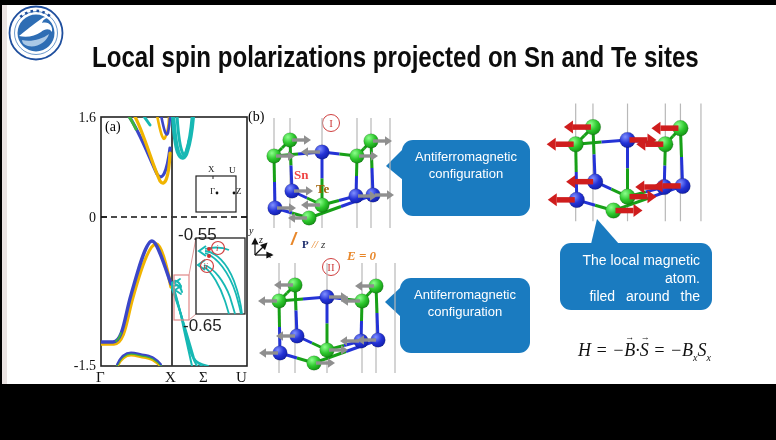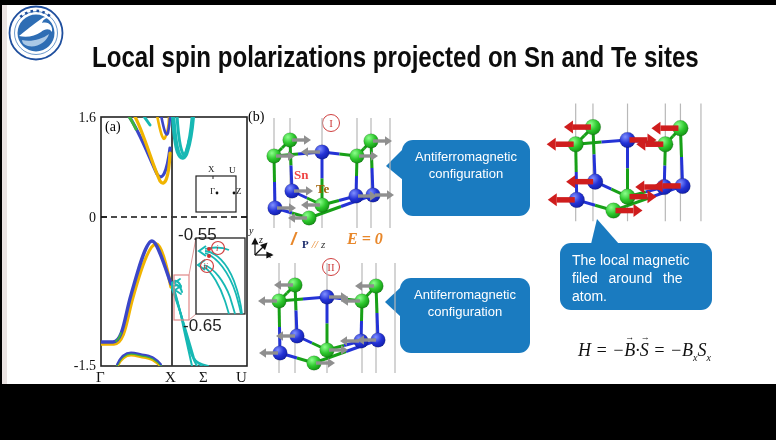--- a/index.html
+++ b/index.html
@@ -14,21 +14,21 @@
   .tick{font-family:"Liberation Serif",serif;font-size:14px;color:#111;}
   .yt{width:30px;text-align:right;}
   .xtick{font-family:"Liberation Serif",serif;font-size:15px;color:#111;}
   .bzl{font-family:"Liberation Serif",serif;font-size:9px;color:#111;}
   .insl{font-size:17px;color:#222;}
   .redcirc{border:1.3px solid #d04040;border-radius:50%;color:#d04040;
            display:flex;align-items:center;justify-content:center;
            font-family:"Liberation Serif",serif;}
   .callout{background:var(--callout-blue);border-radius:11px;color:#fff;text-align:center;}
   .callout .ln{line-height:17px;font-size:13px;}
-  .c3 .ln{font-size:14px;line-height:18px;text-align:left;}
+  .c3 .ln{font-size:14px;line-height:18px;text-align:right;}
   sub{font-size:10px;}
   .eq{font-family:"Liberation Serif",serif;font-style:italic;font-size:18px;color:#111;white-space:nowrap;}
   .eq .vec{position:relative;}
   .eq .arr{position:absolute;left:1px;top:-8px;font-size:9px;font-style:normal;}
   .snl{font-family:"Liberation Serif",serif;font-weight:bold;font-size:13px;color:#ef4444;}
   .tel{font-family:"Liberation Serif",serif;font-weight:bold;font-size:13px;color:#a16207;}
   .axl{font-family:"Liberation Serif",serif;font-style:italic;font-size:10px;color:#111;}
   .orange{color:var(--orange);}
 </style>
 </head>
@@ -466,32 +466,32 @@
   <div class="abs axl" style="left:249px;top:225px;">y</div>
   <div class="abs axl" style="left:259px;top:234px;">z</div>
   <div class="abs axl" style="left:267px;top:249px;">x</div>
 
   <div class="abs orange" style="left:291px;top:229px;font-size:18px;font-weight:bold;font-style:italic;">/</div>
   <div class="abs" style="left:302px;top:238px;font-size:11px;">
     <span class="serif" style="font-weight:bold;color:#1a2a6a;">P</span>
     <span class="orange serif" style="font-style:italic;">//</span>
     <span class="serif" style="font-style:italic;color:#333;">z</span>
   </div>
-  <div class="abs orange serif" style="left:347px;top:230px;font-size:16px;font-weight:bold;font-style:italic;">E = 0</div>
+  <div class="abs orange serif" style="left:347px;top:248px;font-size:13px;font-weight:bold;font-style:italic;">E = 0</div>
 
   <div class="abs callout" style="left:402px;top:140px;width:128px;height:68px;padding-top:8px;">
     <div class="ln">Antiferromagnetic</div>
     <div class="ln">configuration</div>
   </div>
   <div class="abs callout" style="left:400px;top:278px;width:130px;height:67px;padding-top:8px;">
     <div class="ln">Antiferromagnetic</div>
     <div class="ln">configuration</div>
   </div>
   <div class="abs callout c3" style="left:560px;top:243px;width:128px;height:51px;padding:8px 12px;">
     <div class="ln">The local magnetic</div>
+    <div class="ln">atom.</div>
     <div class="ln" style="word-spacing:7px;">filed around the</div>
-    <div class="ln">atom.</div>
   </div>
 
   <div class="abs eq" style="left:578px;top:340px;">
     <span>H</span><span> = −</span><span class="vec"><span>B</span><span class="arr">→</span></span><span>·</span><span class="vec"><span>S</span><span class="arr">→</span></span><span> = −</span><span>B</span><sub>x</sub><span>S</span><sub>x</sub>
   </div>
 </div>
 
 </body></html>

